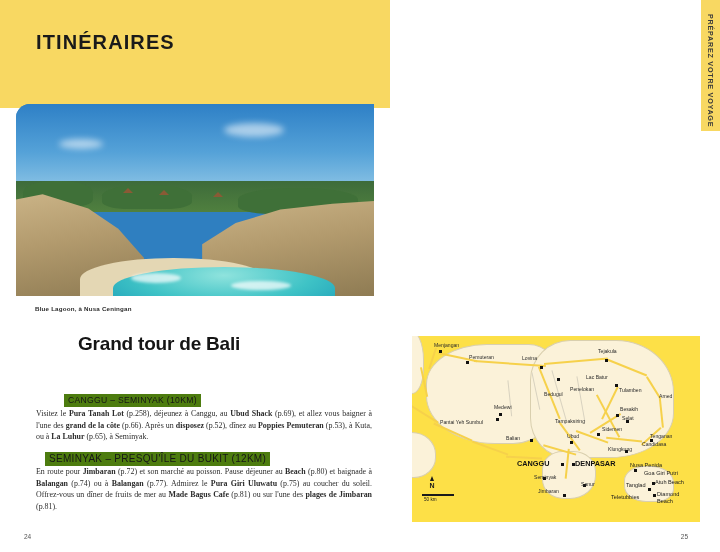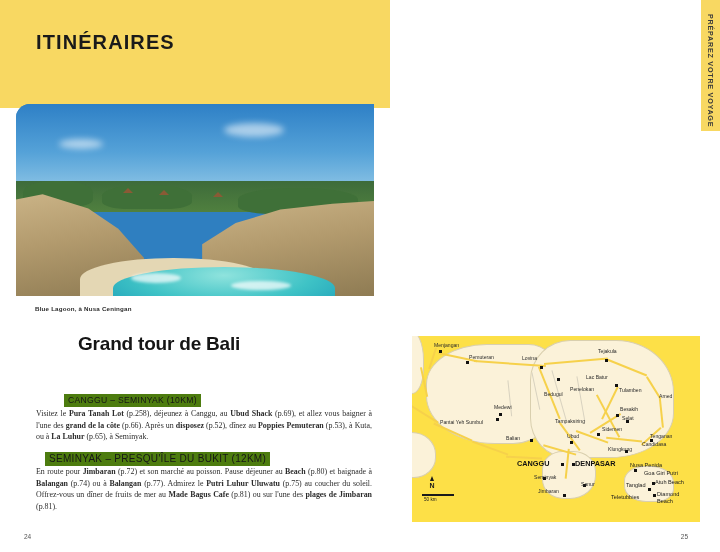--- a/index.html
+++ b/index.html
@@ -318,21 +318,21 @@
     <div class="gt-title">Grand tour de Bali</div>
 
     <div class="gt-sec1-head">
       <span class="hl-heading">CANGGU – SEMINYAK (10KM)</span>
     </div>
     <div class="gt-sec1-body">Visitez le <b>Pura Tanah Lot</b> (p.258), déjeunez à Canggu, au <b>Ubud Shack</b> (p.69), et allez vous baigner à l'une des <b>grand de la côte</b> (p.66). Après un <b>disposez</b> (p.52), dînez au <b>Poppies Pemuteran</b> (p.53), à Kuta, ou à <b>La Luhur</b> (p.65), à Seminyak.</div>
 
     <div class="gt-sec2-head">
       <span class="hl-heading">SEMINYAK – PRESQU'ÎLE DU BUKIT (12KM)</span>
     </div>
-    <div class="gt-sec2-body">En route pour <b>Jimbaran</b> (p.72) et son marché au poisson. Pause déjeuner au <b>Beach</b> (p.80) et baignade à <b>Balangan</b> (p.74) ou à <b>Balangan</b> (p.77). Admirez le <b>Putri Luhur Uluwatu</b> (p.75) au coucher du soleil. Offrez-vous un dîner de fruits de mer au <b>Made Bagus Cafe</b> (p.81) ou sur l'une des <b>plages de <b>Jimbaran</b></b> (p.81).</div>
+    <div class="gt-sec2-body">En route pour <b>Jimbaran</b> (p.72) et son marché au poisson. Pause déjeuner au <b>Beach</b> (p.80) et baignade à <b>Balangan</b> (p.74) ou à <b>Balangan</b> (p.77). Admirez le <b>Pura Giri Uluwatu</b> (p.75) au coucher du soleil. Offrez-vous un dîner de fruits de mer au <b>Made Bagus Cafe</b> (p.81) ou sur l'une des <b>plages de <b>Jimbaran</b></b> (p.81).</div>
 
     <div class="pg pg-left">24</div>
   </div>
 
   <div class="right-page">
 
     <div class="pg pg-right">25</div>
   </div>
 
   <div class="map">

